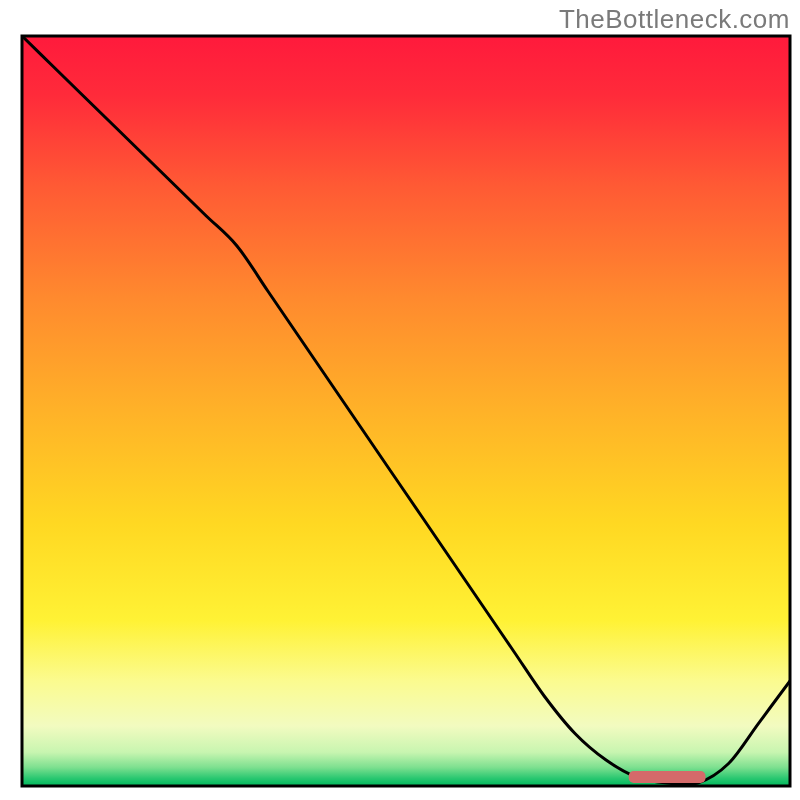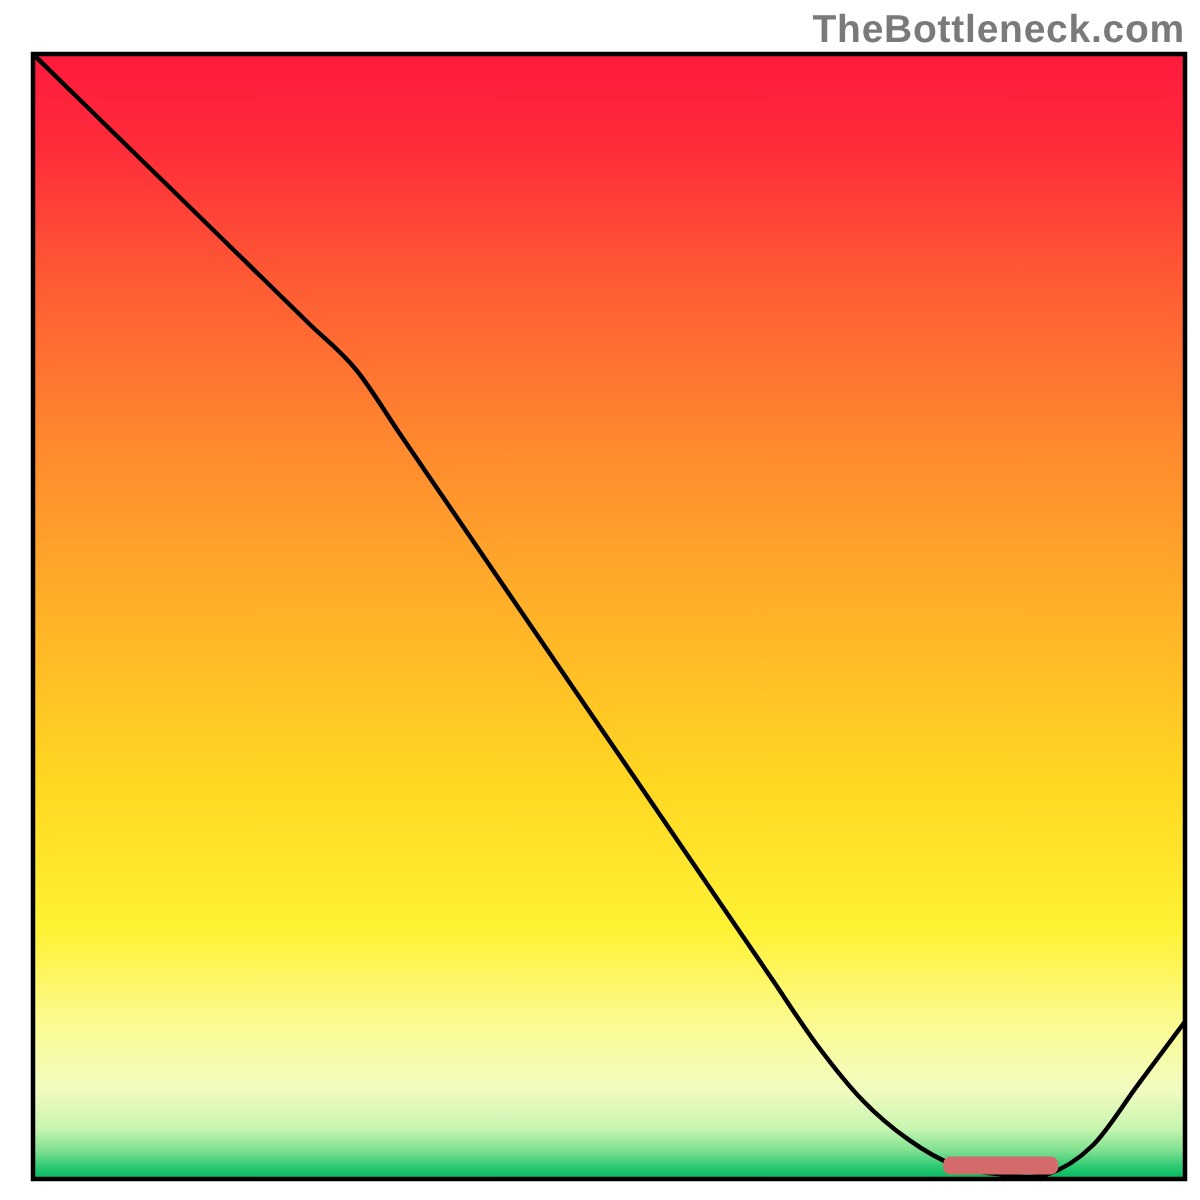--- a/index.html
+++ b/index.html
@@ -15,21 +15,21 @@
     position: relative;
     width: 800px;
     height: 800px;
   }
   .watermark {
     position: absolute;
     top: 4px;
     right: 10px;
     color: #7a7a7a;
     font-size: 26px;
-    font-weight: 700;
+    font-weight: 400;
     letter-spacing: 0.5px;
     user-select: none;
   }
   svg.chart {
     position: absolute;
     top: 0;
     left: 0;
   }
 </style>
 </head>

